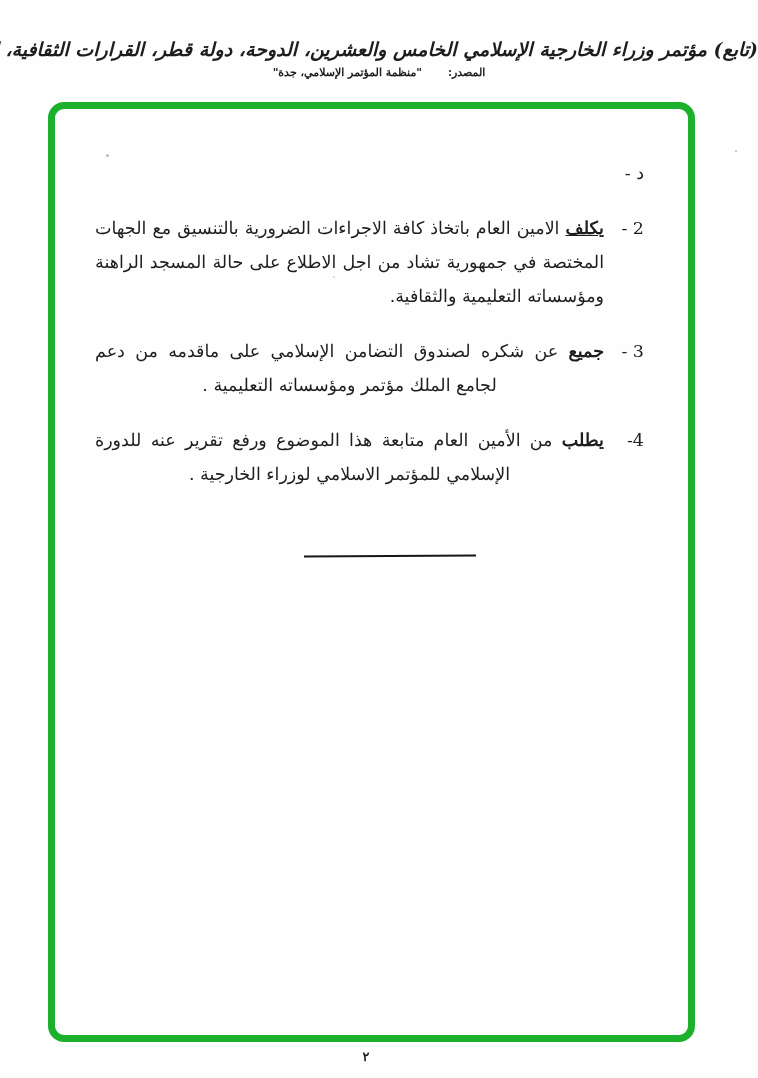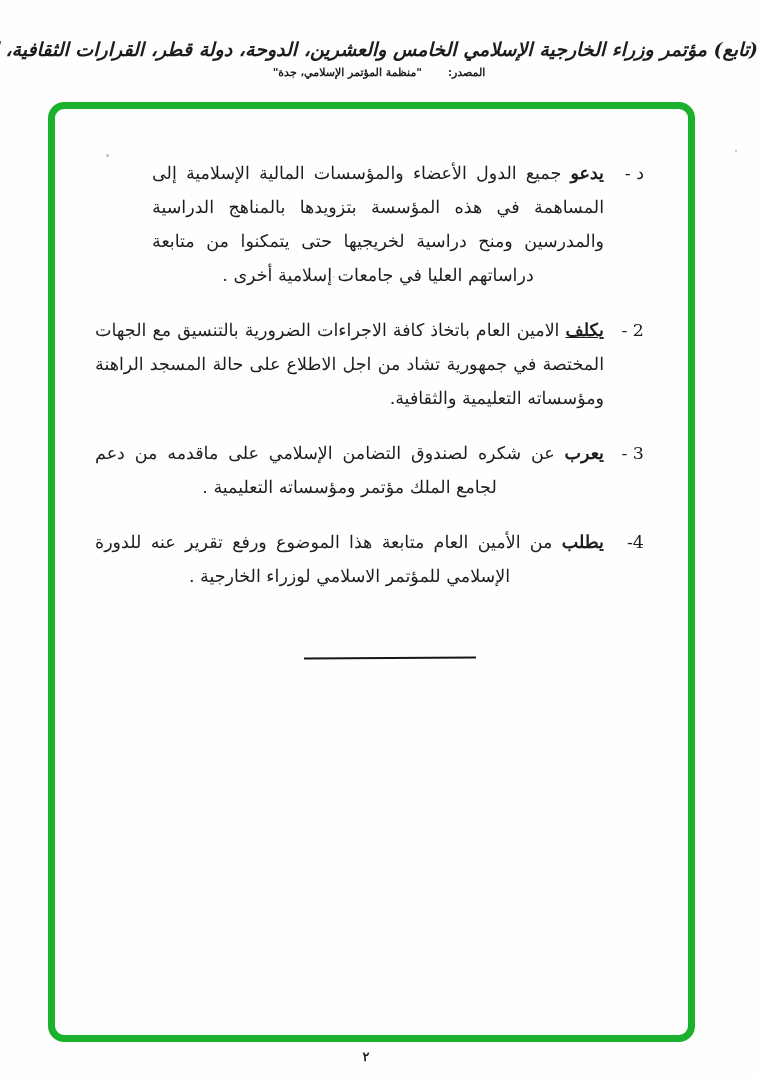--- a/index.html
+++ b/index.html
@@ -115,38 +115,34 @@
       <span class="src-label">المصدر:</span>
       <span>"منظمة المؤتمر الإسلامي، جدة"</span>
     </div>
   </div>
 
   <div class="green-box">
     <div class="content">
 
       <div class="res-item">
         <div class="item-marker">د -</div>
-        <div class="item-text narrow last-center">
-          <span class="lead">يدعو</span>
-          <span>جميع الدول الأعضاء والمؤسسات المالية الإسلامية إلى المساهمة في هذه المؤسسة بتزويدها بالمناهج الدراسية والمدرسين ومنح دراسية لخريجيها حتى يتمكنوا من متابعة دراساتهم العليا في جامعات إسلامية أخرى .</span>
-        </div>
       </div>
 
       <div class="res-item">
         <div class="item-marker">2 -</div>
         <div class="item-text">
           <span class="lead underlined">يكلف</span>
           <span>الامين العام باتخاذ كافة الاجراءات الضرورية بالتنسيق مع الجهات المختصة في جمهورية تشاد من اجل الاطلاع على حالة المسجد الراهنة ومؤسساته التعليمية والثقافية.</span>
         </div>
       </div>
 
       <div class="res-item">
         <div class="item-marker">3 -</div>
         <div class="item-text last-center">
-          <span class="lead">يعرب</span>
+          <span class="lead">جميع</span>
           <span>عن شكره لصندوق التضامن الإسلامي على ماقدمه من دعم لجامع الملك مؤتمر ومؤسساته التعليمية .</span>
         </div>
       </div>
 
       <div class="res-item">
         <div class="item-marker">4-</div>
         <div class="item-text last-center">
           <span class="lead">يطلب</span>
           <span>من الأمين العام متابعة هذا الموضوع ورفع تقرير عنه للدورة الإسلامي للمؤتمر الاسلامي لوزراء الخارجية .</span>
         </div>

